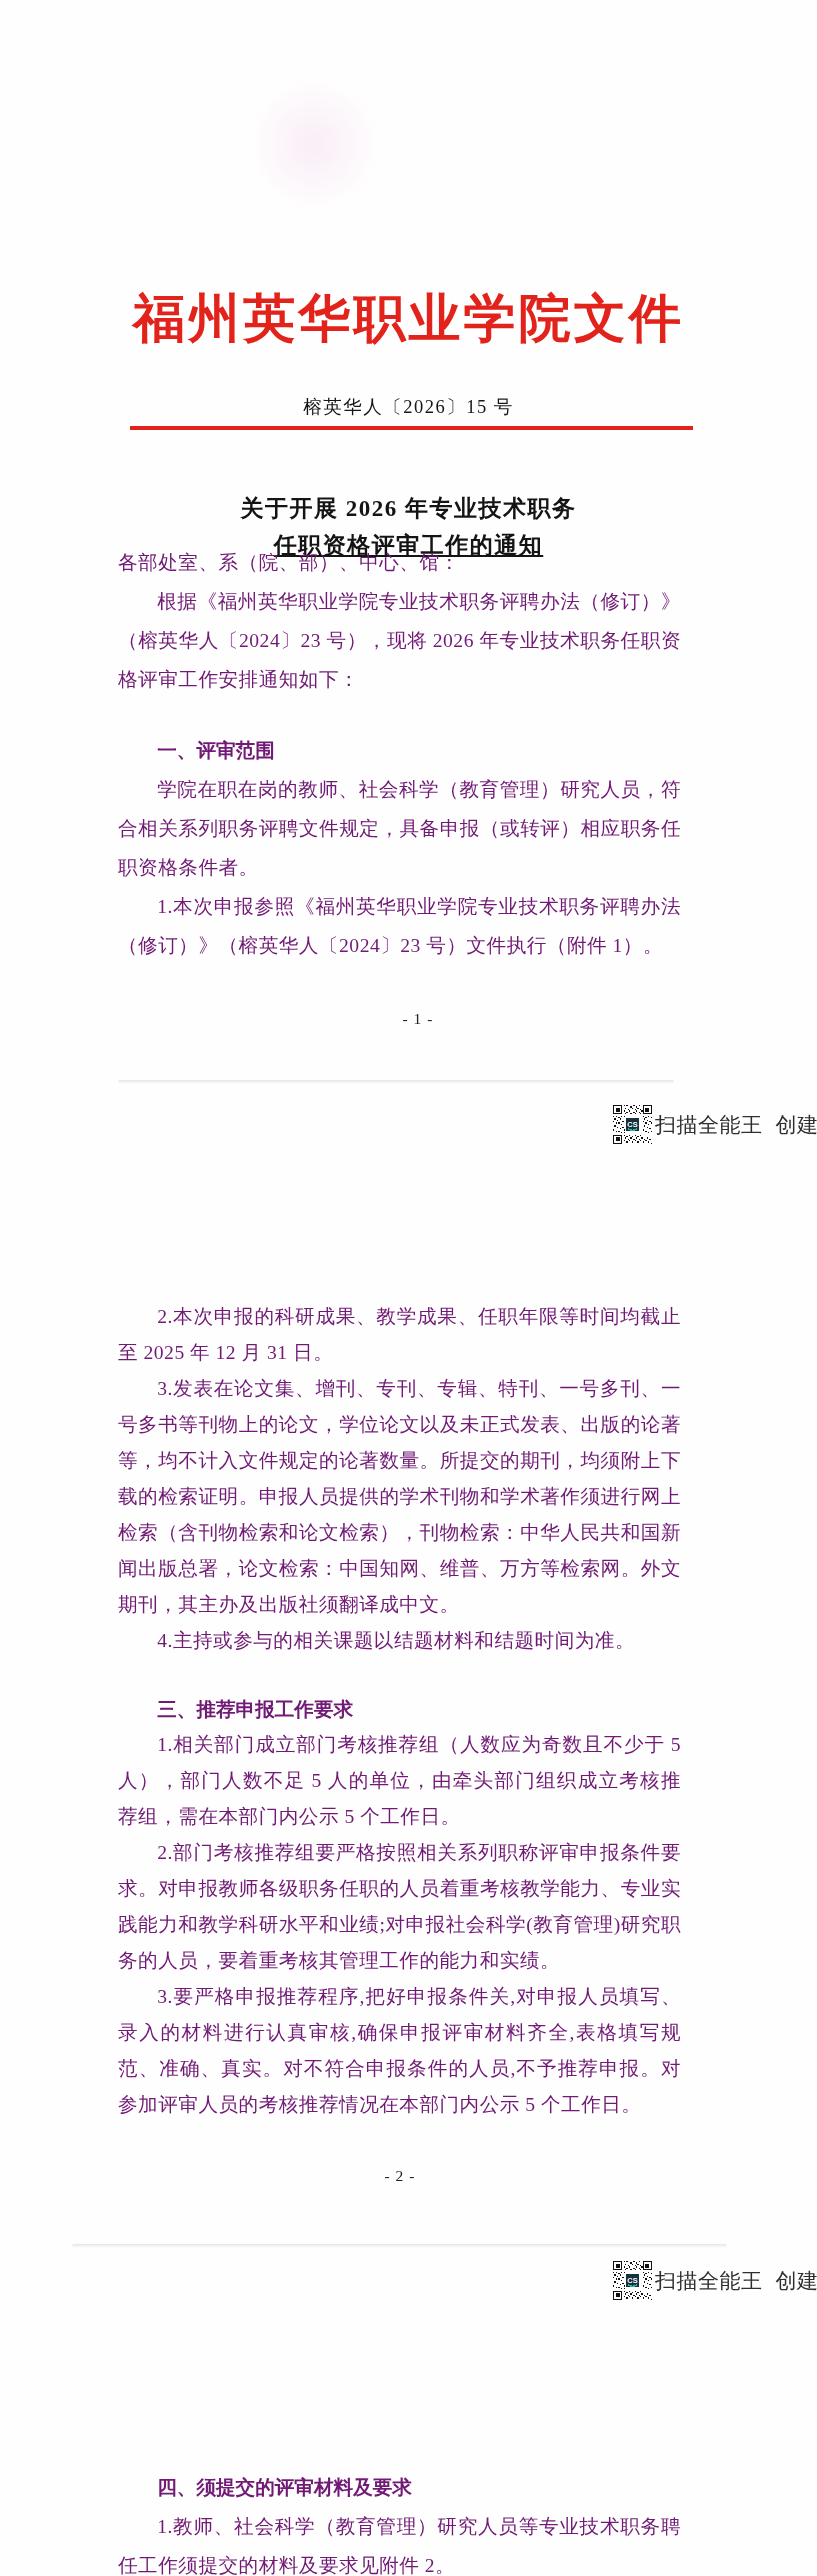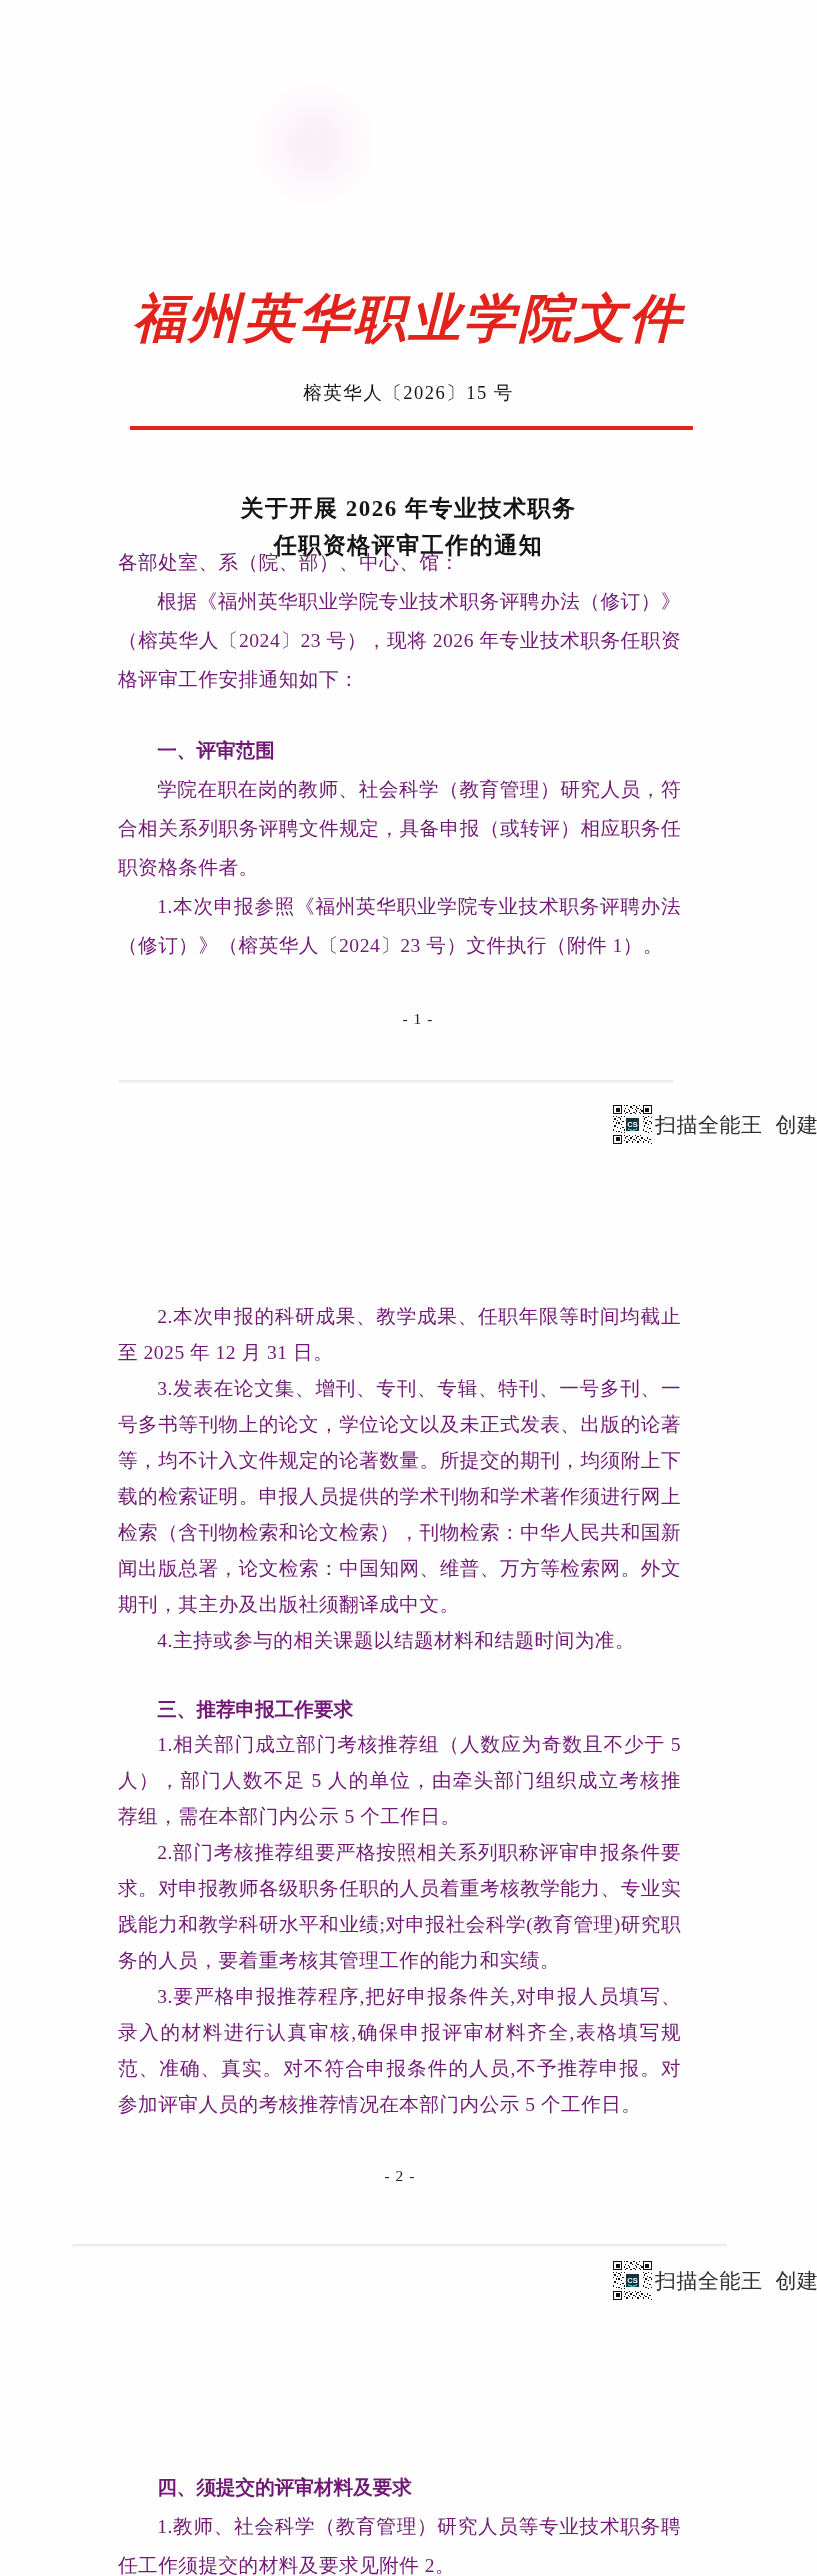--- a/index.html
+++ b/index.html
@@ -15,36 +15,36 @@
   }
   .page{position:absolute;left:0;width:817px;height:1156px;background:#fffefe;}
   #page1{top:0;}
   #page2{top:1156px;}
   #page3{top:2312px;}
 
   
   .red-header{
     position:absolute;top:255px;left:0;width:817px;text-align:center;
     font-size:52px;line-height:1.1;font-weight:bold;letter-spacing:3.1px;
-    color:var(--red);white-space:nowrap;font-style:italic;
+    color:var(--red);white-space:nowrap;
   }
   .doc-number{
-    position:absolute;top:382px;left:0;width:817px;text-align:center;
+    position:absolute;top:396px;left:0;width:817px;text-align:center;
     font-size:18.5px;line-height:1.2;letter-spacing:1.5px;color:#161616;
   }
   .red-rule{
     position:absolute;top:426px;left:130px;width:563px;height:3.6px;
     background:var(--red);
   }
   .doc-title{
     position:absolute;left:0;width:817px;text-align:center;
     font-size:23px;line-height:1.3;font-weight:bold;letter-spacing:1.5px;color:#141414;margin-top:31px;
   }
   .t1{top:463px;}
-  .t2{top:500px;}
+  .t2{top:500px;text-decoration:underline;}
 
   
   .body{
     position:absolute;left:118px;width:563px;
     font-size:19.6px;line-height:39px;letter-spacing:0.5px;
     text-align:justify;color:#701a75;
   }
   #page1 .body{top:543px;}
   #page2 .body{top:143px;line-height:36px;}
   #page3 .body{top:124px;}

